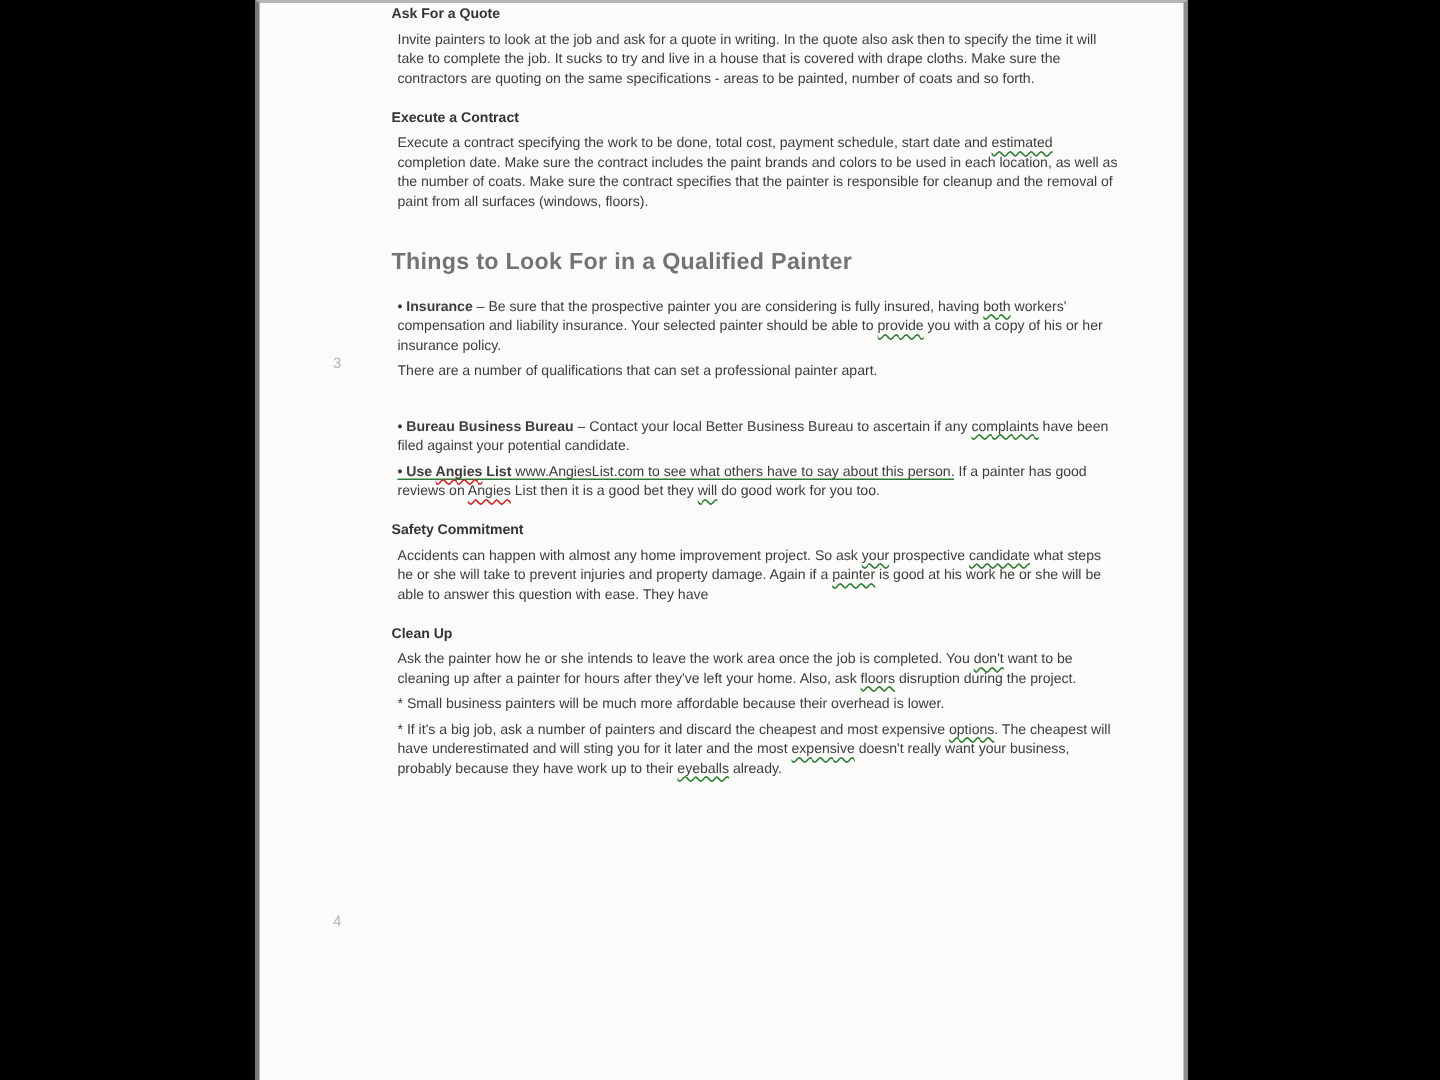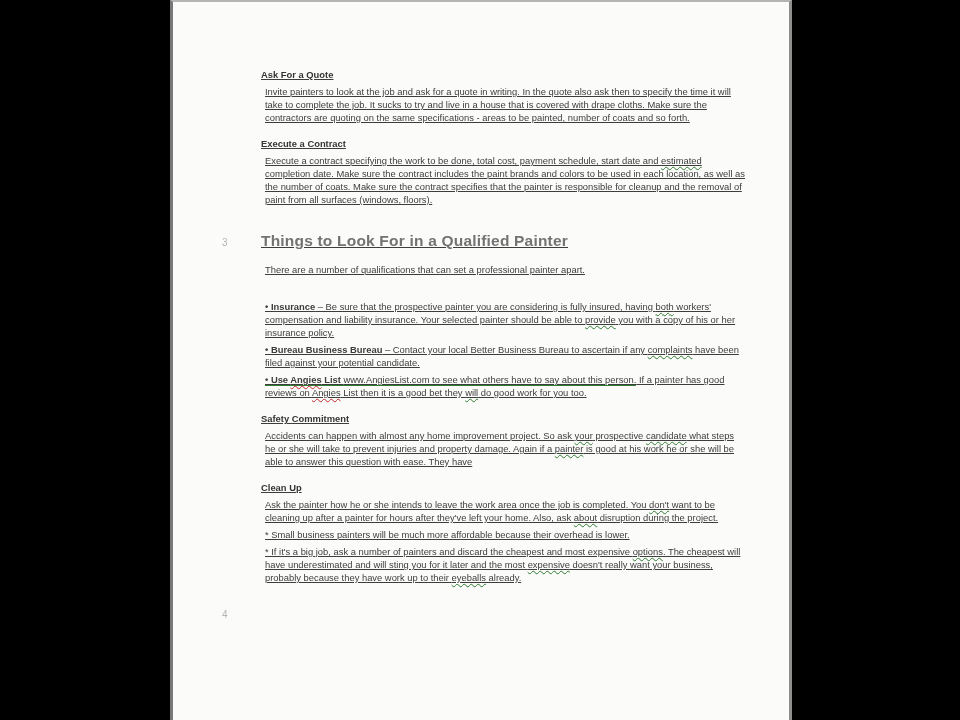--- a/index.html
+++ b/index.html
@@ -21,26 +21,24 @@
     background: #fbfbfa;
     border-left: 3px solid #787878;
     border-right: 3px solid #8e8e8e;
     border-top: 2px solid #b5b5b5;
     box-sizing: border-box;
   }
   .doc {
     position: absolute;
     left: 88px; top: 0;
     width: 488px;
-    padding-top: 66px;
     color: #3d3d3d;
     font-size: 9.4px;
     line-height: 13px;
     filter: blur(0.3px);
-    text-decoration: underline;
   }
   .h2 { font-weight: 700; margin: 13px 0 0 0; color: #343434; }
   .h2:first-child { margin-top: 0; }
   .p  { margin: 4px; }
   .h1 {
     font-size: 15.5px;
     line-height: 20px;
     font-weight: 700;
     color: #737373;
     letter-spacing: 0.2px;
@@ -80,25 +78,25 @@
 <div class="stage">
   <div class="paper">
     <div class="margin-marker marker-3">3</div>
     <div class="margin-marker marker-4">4</div>
     <div class="doc">
         <div class="h2"><span>Ask For a Quote</span></div>
         <div class="p"><span>Invite painters to look at the job and ask for a quote in writing. In the quote also ask then to specify the time it will take to complete the job. It sucks to try and live in a house that is covered with drape cloths. Make sure the contractors are quoting on the same specifications - areas to be painted, number of coats and so forth.</span></div>
         <div class="h2"><span>Execute a Contract</span></div>
         <div class="p"><span>Execute a contract specifying the work to be done, total cost, payment schedule, start date and </span><span class="g">estimated</span><span> completion date. Make sure the contract includes the paint brands and colors to be used in each location, as well as the number of coats. Make sure the contract specifies that the painter is responsible for cleanup and the removal of paint from all surfaces (windows, floors).</span></div>
         <div class="h1"><span>Things to Look For in a Qualified Painter</span></div>
+        <div class="p"><span class="b">• Insurance</span><span> – Be sure that the prospective painter you are considering is fully insured, having </span><span class="g">both</span><span> workers' compensation and liability insurance. Your selected painter should be able to </span><span class="g">provide</span><span> you with a copy of his or her insurance policy.</span></div>
         <div class="p intro"><span>There are a number of qualifications that can set a professional painter apart.</span></div>
-        <div class="p"><span class="b">• Insurance</span><span> – Be sure that the prospective painter you are considering is fully insured, having </span><span class="g">both</span><span> workers' compensation and liability insurance. Your selected painter should be able to </span><span class="g">provide</span><span> you with a copy of his or her insurance policy.</span></div>
         <div class="p"><span class="b">• Bureau Business Bureau</span><span> – Contact your local Better Business Bureau to ascertain if any </span><span class="g">complaints</span><span> have been filed against your potential candidate.</span></div>
         <div class="p"><span class="b l">• Use </span><span class="b l r">Angies</span><span class="b l"> List </span><span class="l">www.AngiesList.com to see what others have to say about this person.</span><span> If a painter has good reviews on </span><span class="r">Angies</span><span> List then it is a good bet they </span><span class="g">will</span><span> do good work for you too.</span></div>
         <div class="h2"><span>Safety Commitment</span></div>
         <div class="p"><span>Accidents can happen with almost any home improvement project. So ask </span><span class="g">your</span><span> prospective </span><span class="g">candidate</span><span> what steps he or she will take to prevent injuries and property damage. Again if a </span><span class="g">painter</span><span> is good at his work he or she will be able to answer this question with ease. They have</span></div>
         <div class="h2"><span>Clean Up</span></div>
-        <div class="p"><span>Ask the painter how he or she intends to leave the work area once the job is completed. You </span><span class="g">don't</span><span> want to be cleaning up after a painter for hours after they've left your home. Also, ask </span><span class="g">about</span><span> disruption during the project.</span></div>
+        <div class="p"><span>Ask the painter how he or she intends to leave the work area once the job is completed. You </span><span class="g">don't</span><span> want to be cleaning up after a painter for hours after they've left your home. Also, ask </span><span class="g">floors</span><span> disruption during the project.</span></div>
         <div class="p"><span>* Small business painters will be much more affordable because their overhead is lower.</span></div>
         <div class="p"><span>* If it's a big job, ask a number of painters and discard the cheapest and most expensive </span><span class="g">options</span><span>. The cheapest will have underestimated and will sting you for it later and the most </span><span class="g">expensive</span><span> doesn't really want your business, probably because they have work up to their </span><span class="g">eyeballs</span><span> already.</span></div>
       </div>
   </div>
 </div>
 
 </body></html>

